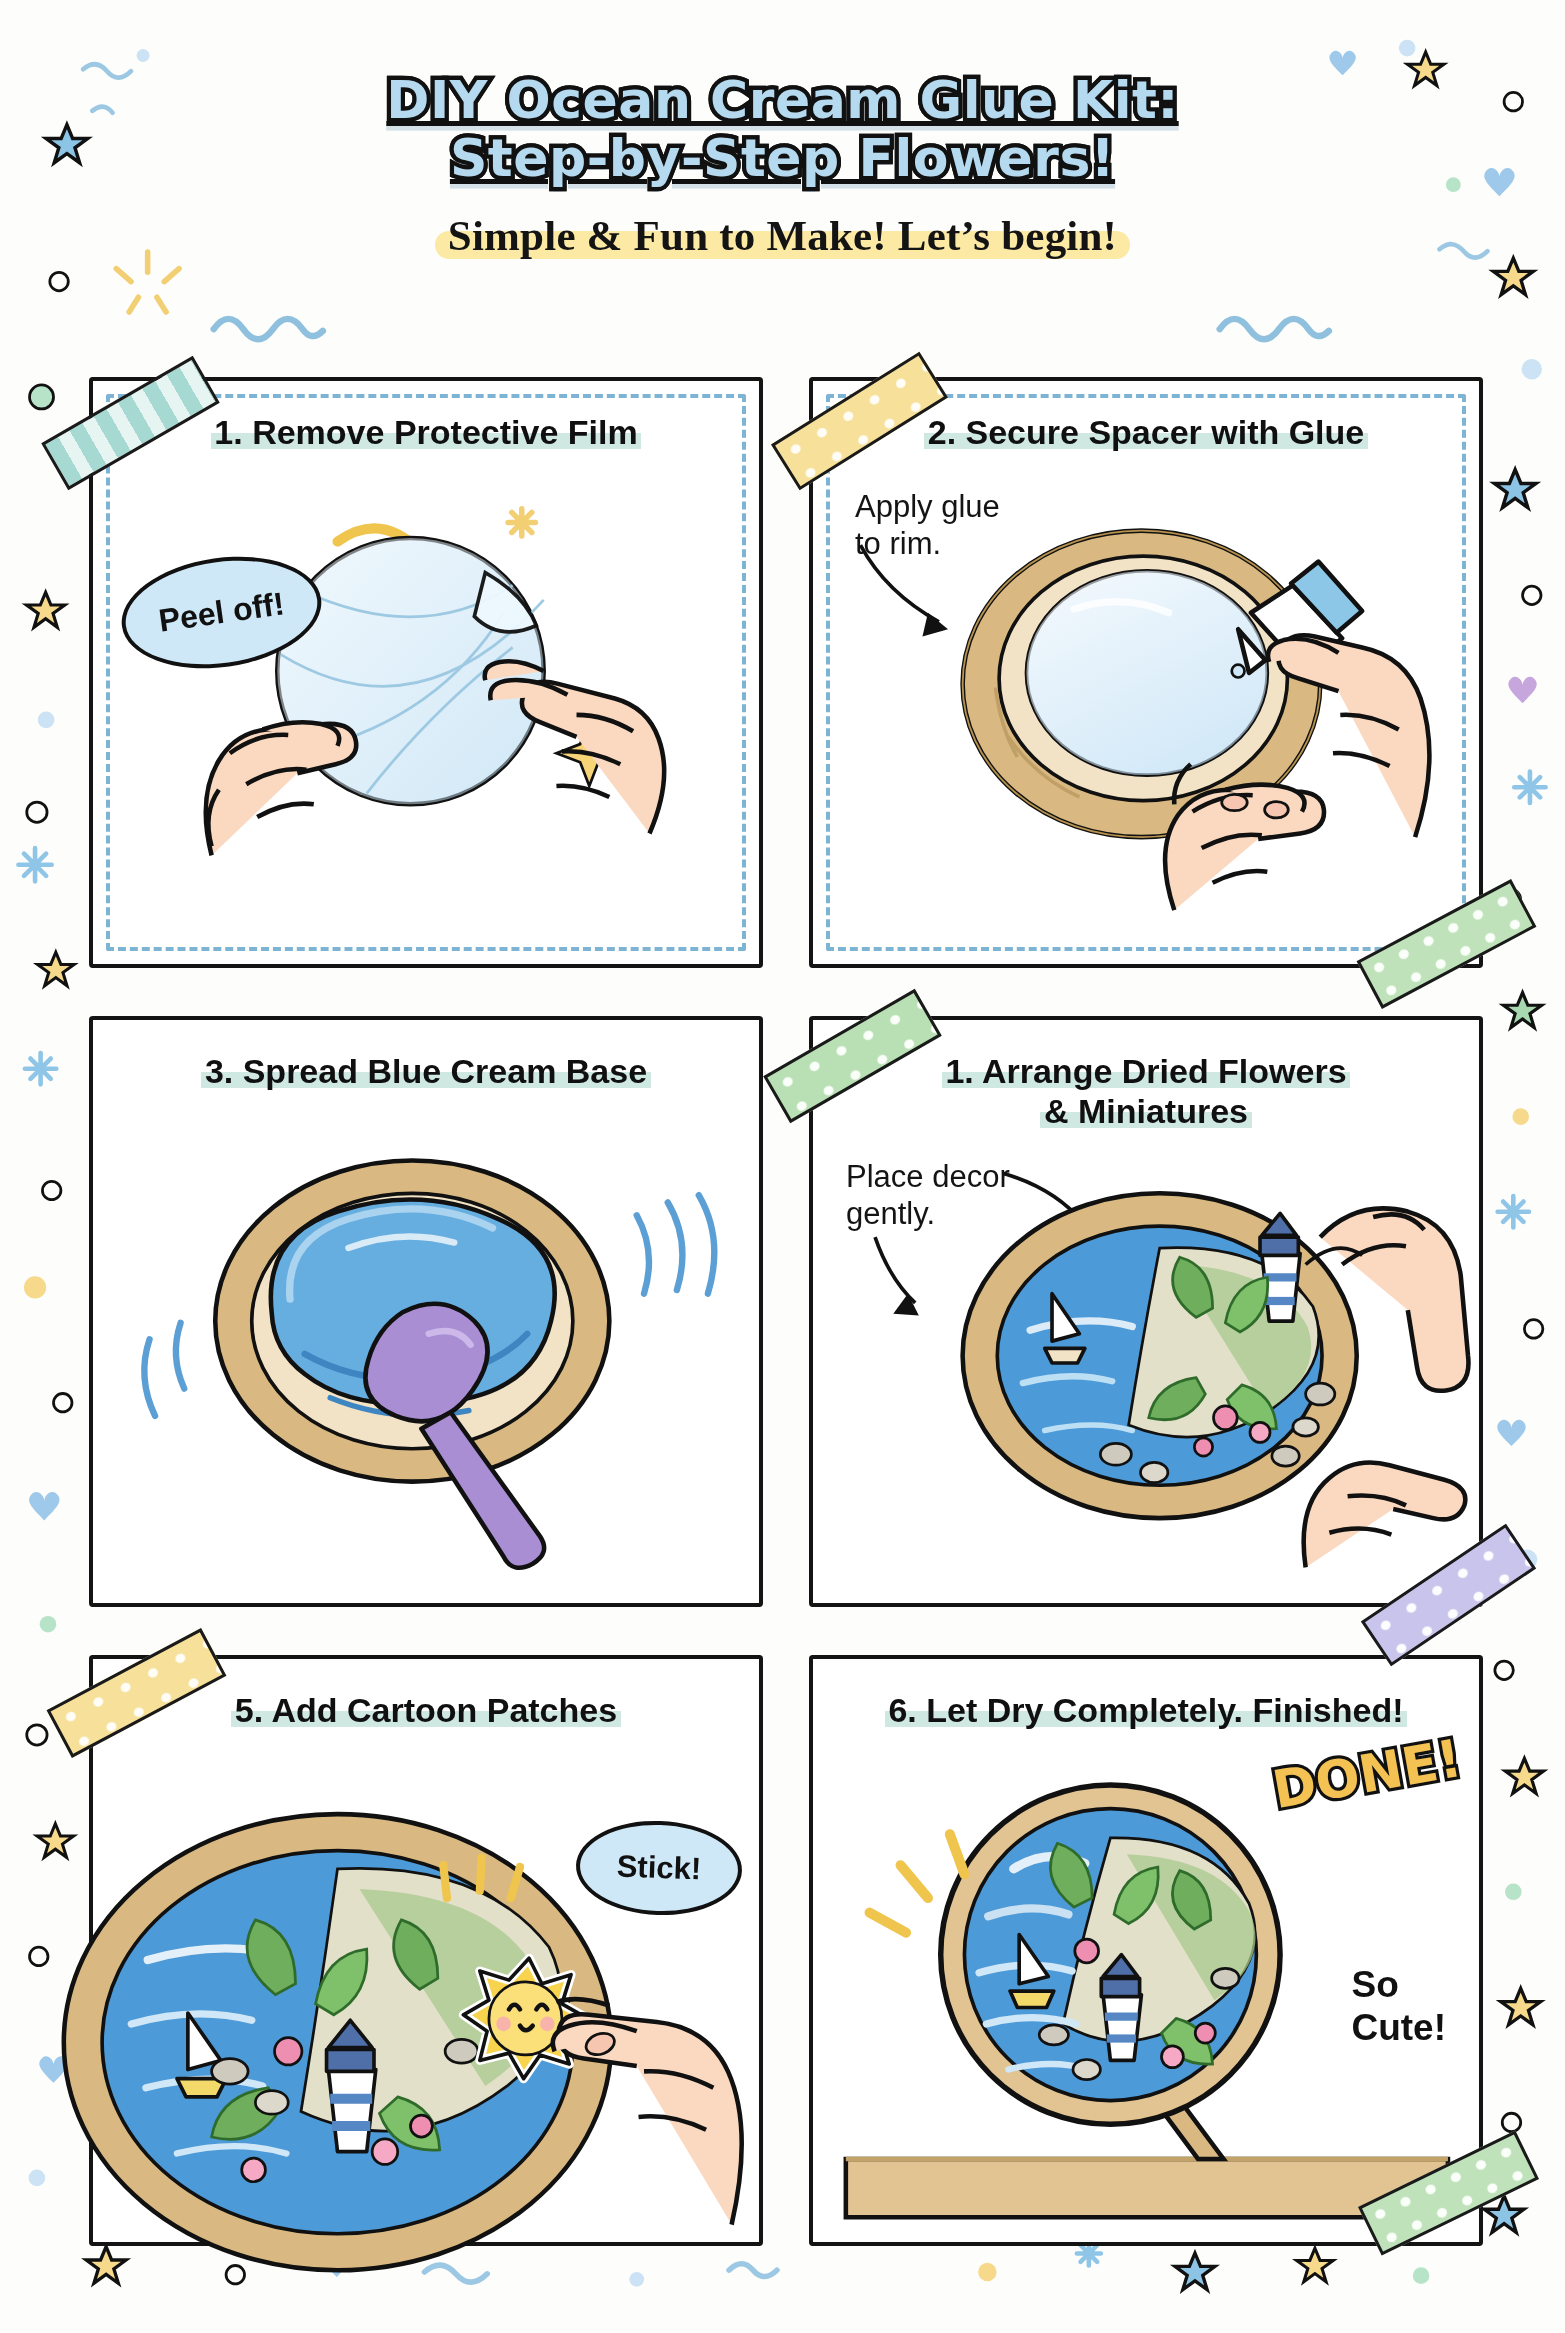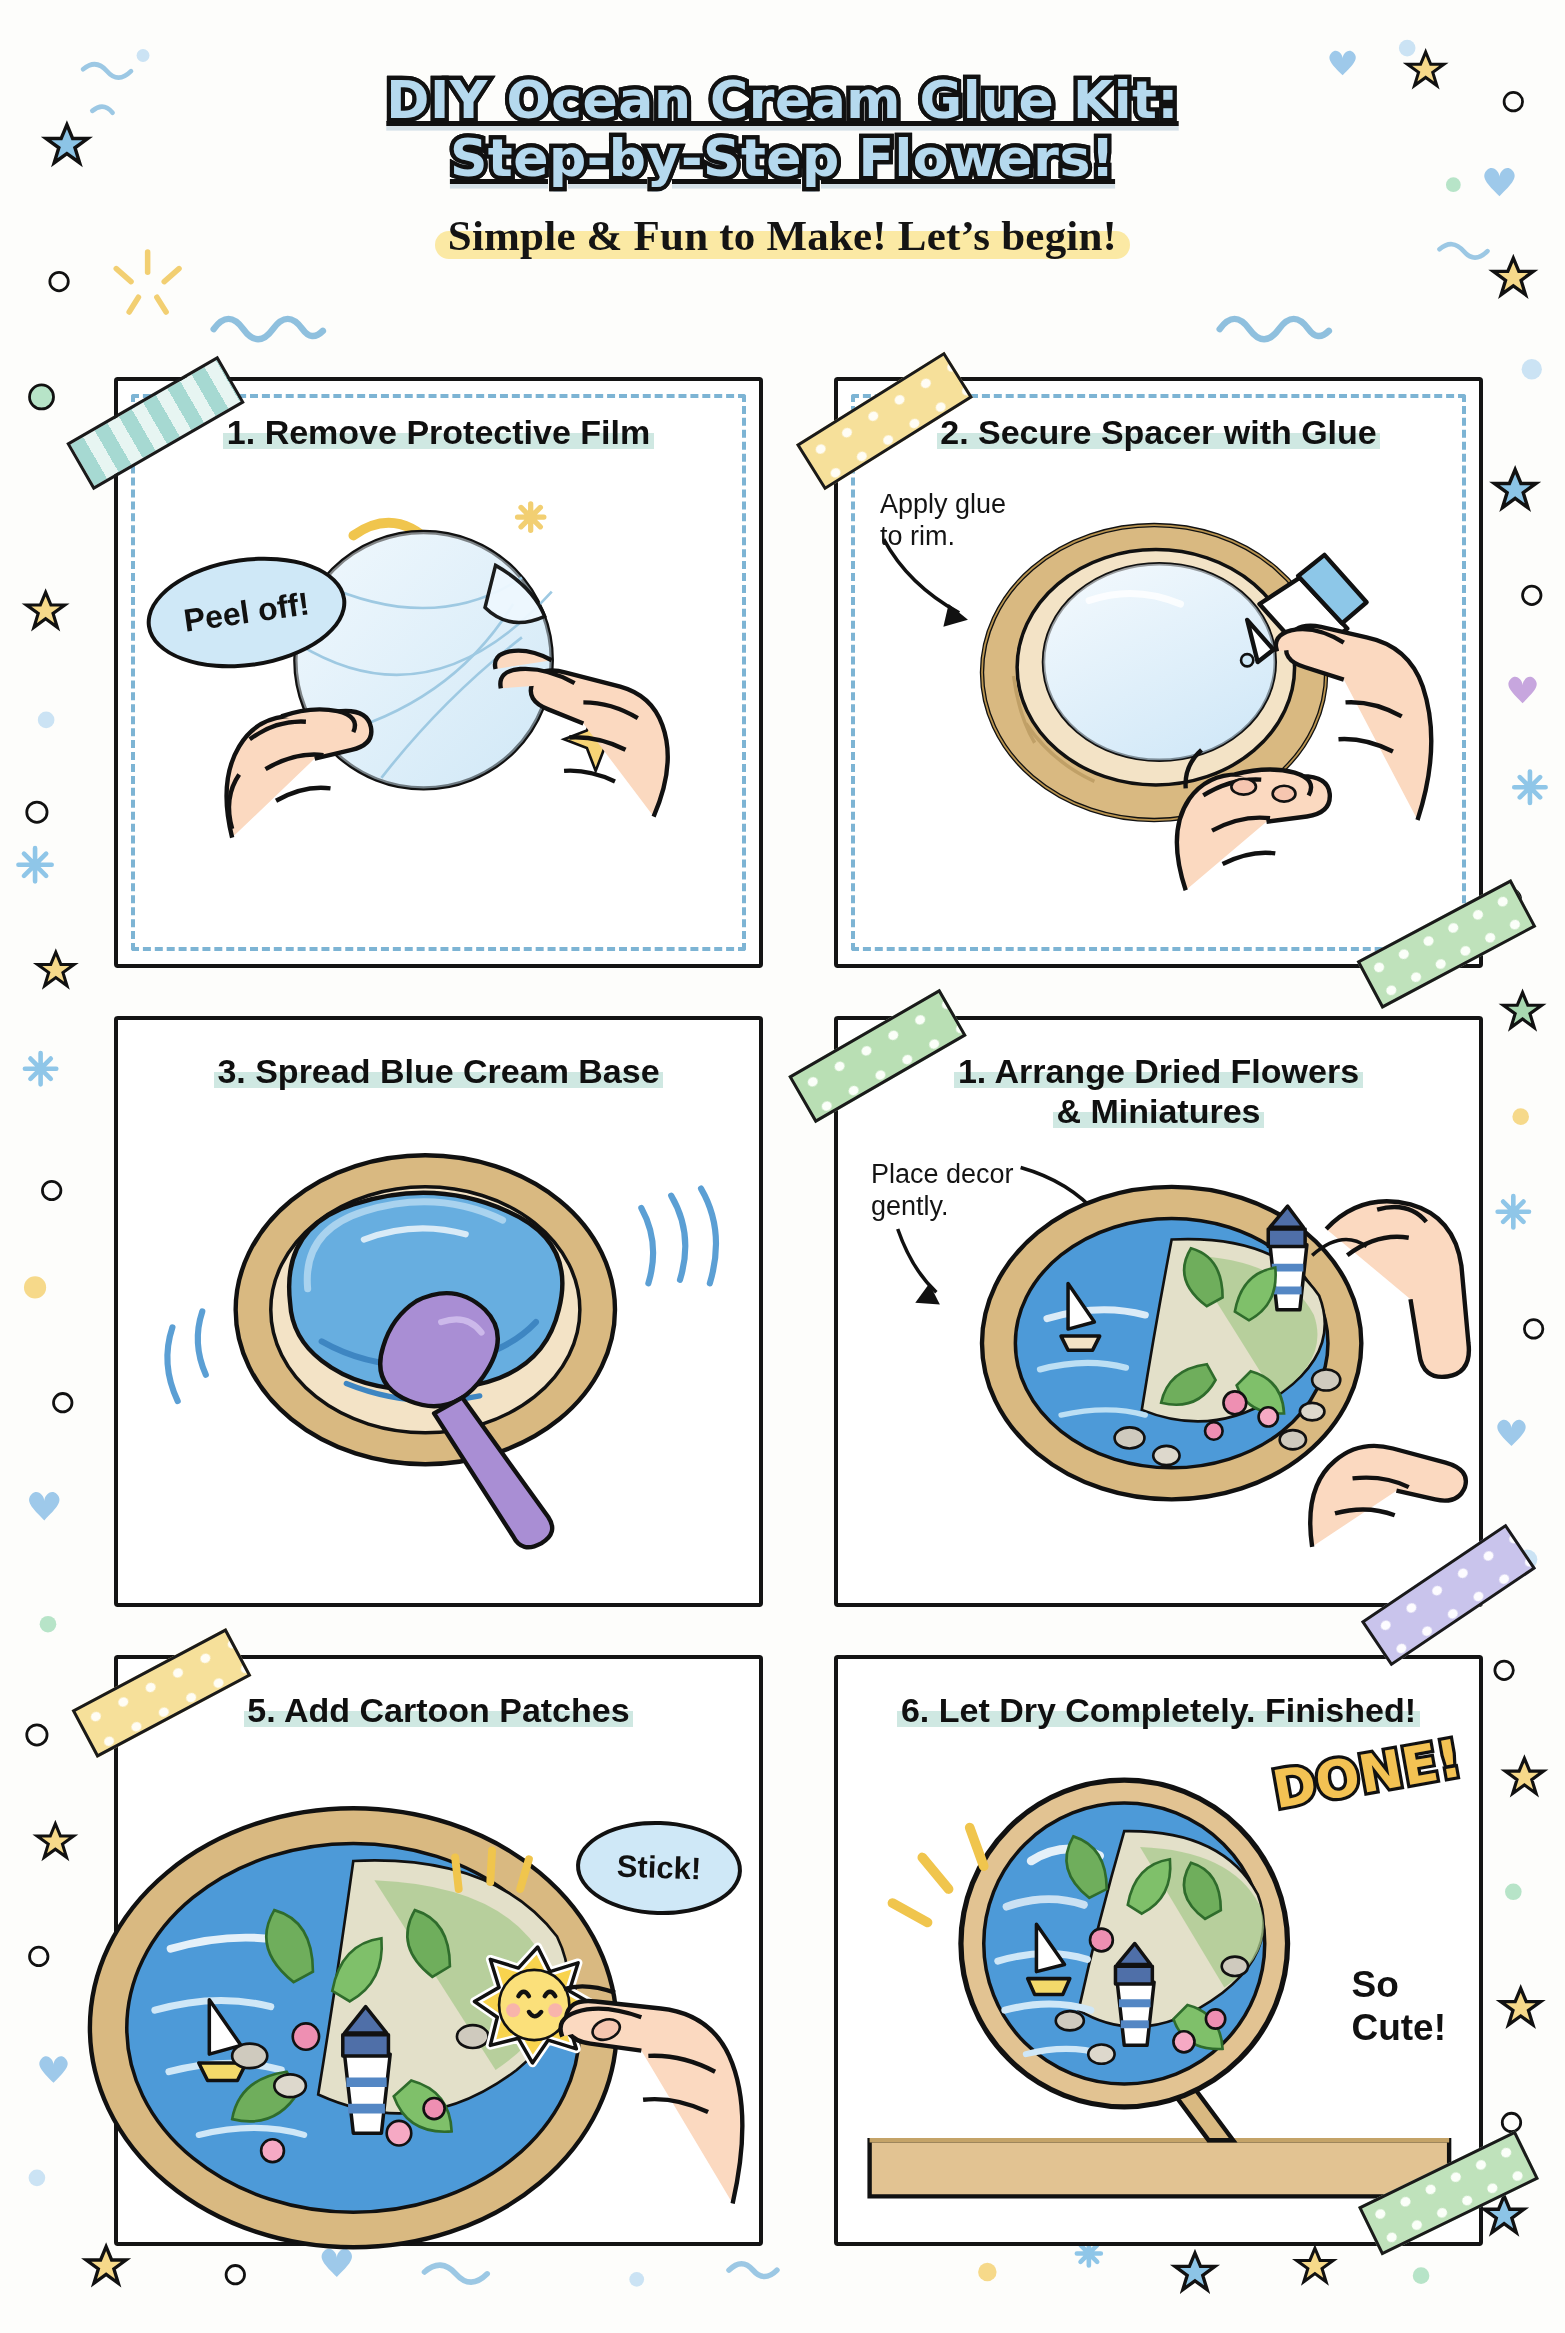--- a/index.html
+++ b/index.html
@@ -84,21 +84,20 @@
     column-gap: 46px;
     row-gap: 48px;
   }
 
   .panel {
     position: relative;
     background: #ffffff;
     border: 4.6px solid #141414;
     border-radius: 3.7px;
     overflow: visible;
-    margin-left: 25px;
   }
   .panel-inner {
     position: absolute;
     inset: 13px;
     border: 4.6px dashed #7db4d4;
     border-radius: 2.8px;
     display: none;
   }
   .panel.dashed .panel-inner { display: block; }
 
@@ -118,21 +117,21 @@
   }
   .step-title span.hl {
     display: inline;
     background: linear-gradient(transparent 52%, #cfe8e2 52%, #cfe8e2 96%, transparent 96%);
     padding: 0 3.7px;
   }
 
   .annot {
     position: absolute;
     font-family: "Liberation Sans", sans-serif;
-    font-size: 27px;
+    font-size: 31px;
     font-weight: normal;
     color: #141414;
     line-height: 1.2;
     z-index: 6;
   }
 
   
   .washi {
     position: absolute;
     width: 175px;

